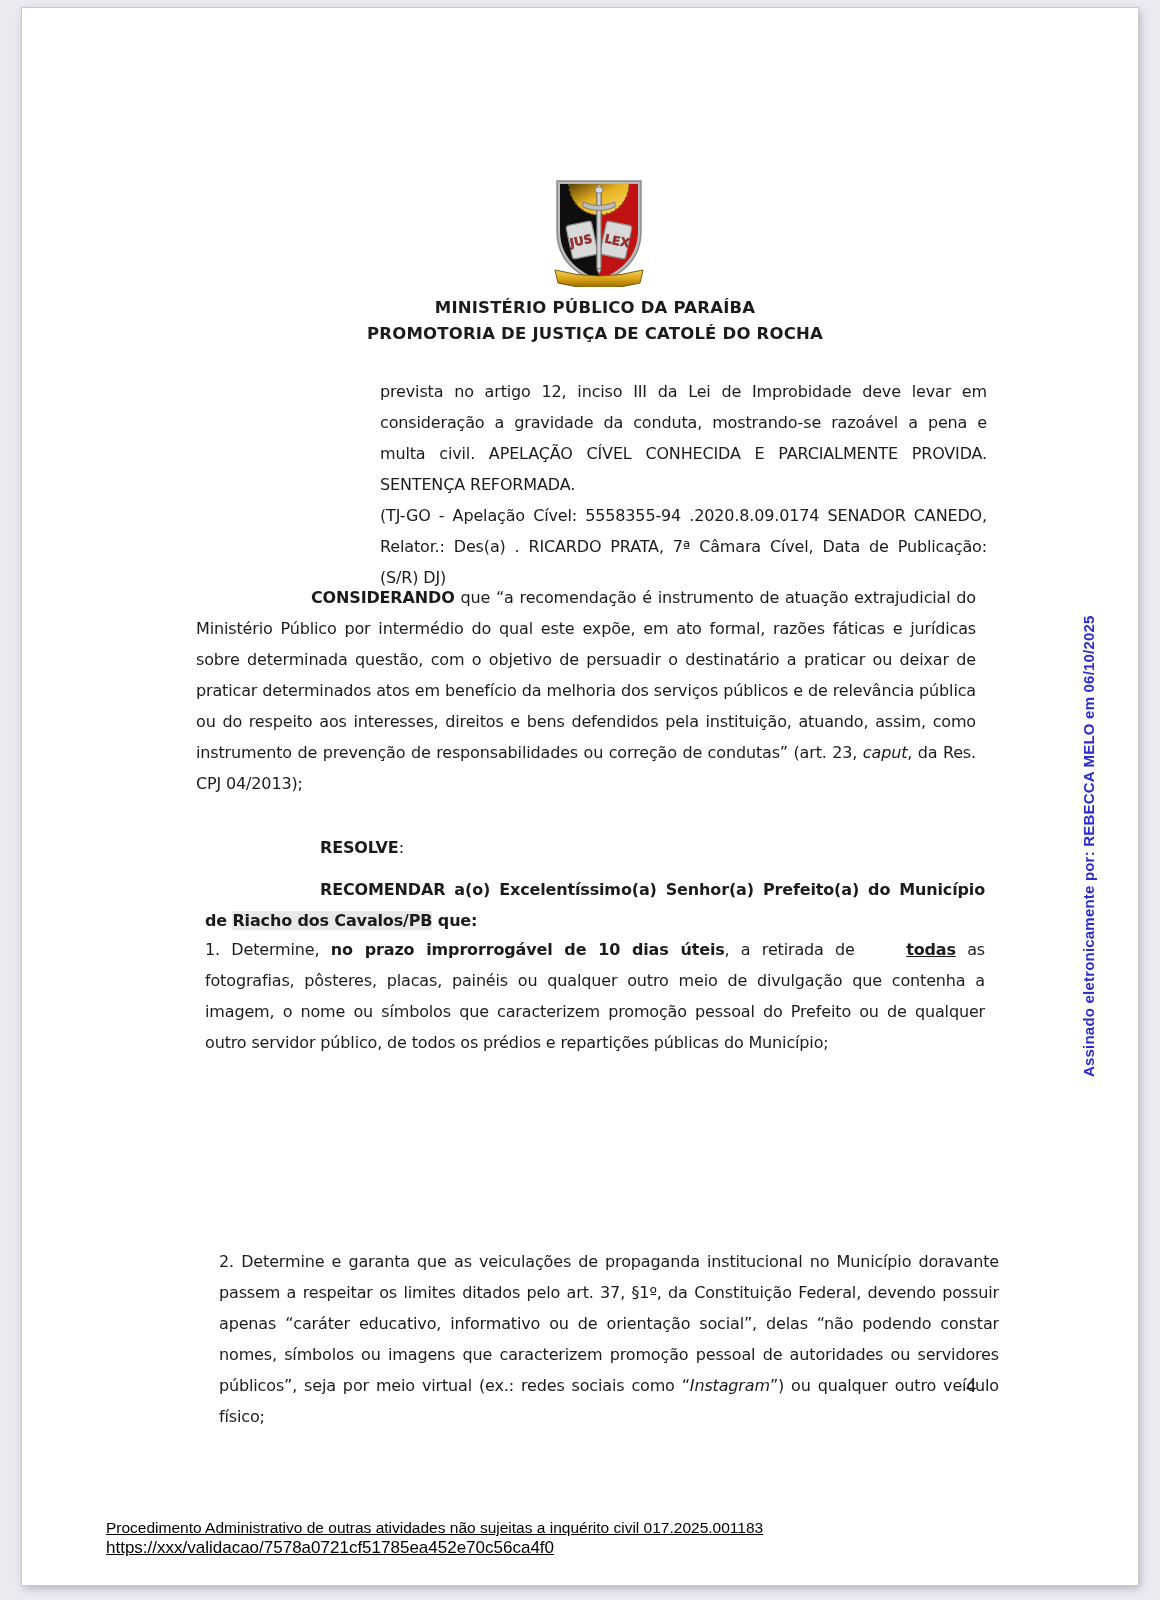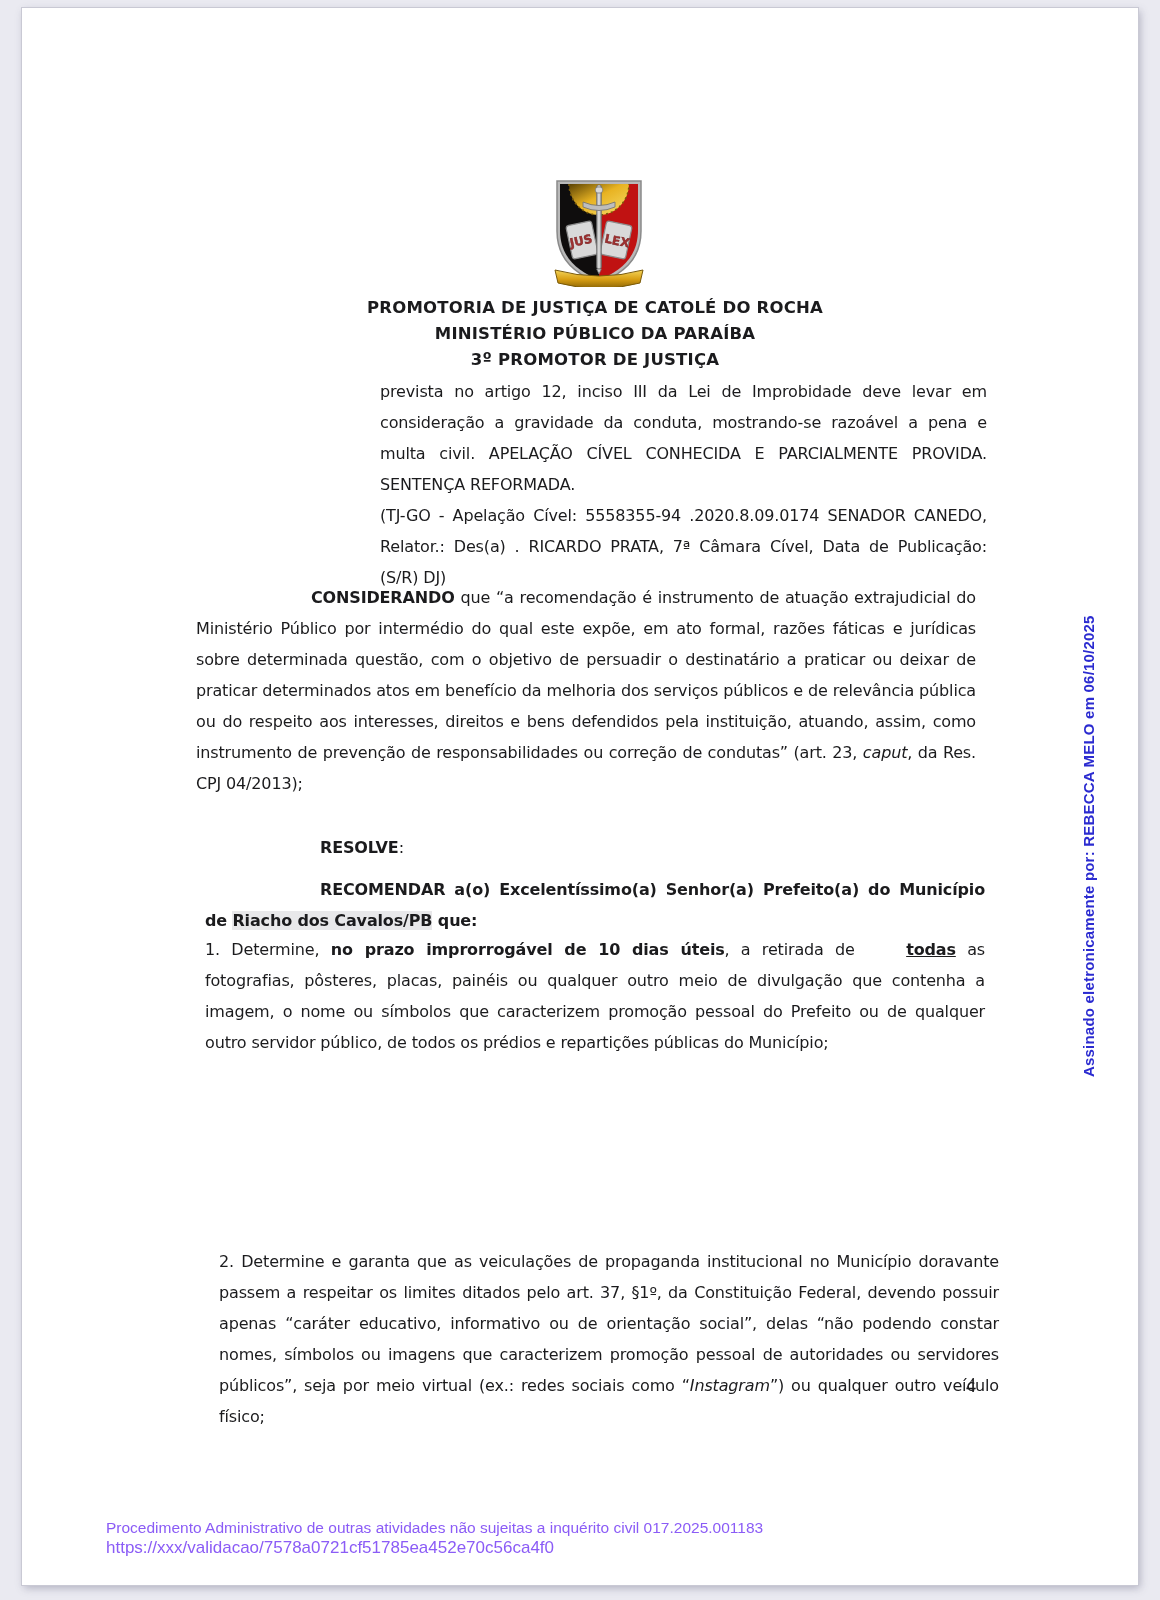--- a/index.html
+++ b/index.html
@@ -59,21 +59,22 @@
     white-space: nowrap;
     color: #2b2bd0;
     font-family: "Liberation Sans", sans-serif;
     font-size: 15px;
     font-weight: bold;
     letter-spacing: 0.2px;
   }
   .doc-footer {
     position: absolute; left: 84px; top: 1508px;
     font-family: "Liberation Sans", sans-serif;
-    color: #8b5cf6;
+    color: #000000;
+    text-decoration: underline;
   }
   .doc-footer .f-line { font-size: 15.5px; line-height: 23px; }
   .doc-footer .f-url  { font-size: 17px; line-height: 18px; }
 </style>
 </head>
 <body>
 
 <div class="page">
 
   <div class="crest-wrap">
@@ -123,23 +124,22 @@
         <path d="M47.6 94 L50 99 L52.4 94 Z" fill="#cfcfcf" stroke="#6f6f6f" stroke-width="0.7"></path>
         <path d="M34 27 q16 7 32 0 l0 5 q-16 7 -32 0 Z" fill="#bdbdbd" stroke="#6f6f6f" stroke-width="0.8"></path>
         <rect x="46.4" y="12" width="7.2" height="6" rx="2.5" fill="#d8d8d8" stroke="#6f6f6f" stroke-width="0.7"></rect>
       </g>
 
       <path d="M6 95 Q50 107 94 95 L91 108 Q50 119 9 108 Z" fill="url(#bannerGrad)" stroke="#7a5a08" stroke-width="1"></path>
     </svg>
   </div>
 
   <div class="doc-header">
+    <div>MINISTÉRIO PÚBLICO DA PARAÍBA</div>
     <div>PROMOTORIA DE JUSTIÇA DE CATOLÉ DO ROCHA</div>
-    <div>MINISTÉRIO PÚBLICO DA PARAÍBA</div>
-    <div>3º PROMOTOR DE JUSTIÇA</div>
   </div>
 
   <div class="quote-block body-text">
     <span>prevista no artigo 12, inciso III da Lei de Improbidade deve levar em consideração a gravidade da conduta, mostrando-se razoável a pena e multa civil. APELAÇÃO CÍVEL CONHECIDA E PARCIALMENTE PROVIDA. SENTENÇA REFORMADA.</span>
     <br>
     <span>(TJ-GO - Apelação Cível: 5558355-94 .2020.8.09.0174 SENADOR CANEDO, Relator.: Des(a) . RICARDO PRATA, 7ª Câmara Cível, Data de Publicação: (S/R) DJ)</span>
   </div>
 
   <p class="para-considerando body-text">
     <span class="bold">CONSIDERANDO</span><span> que “a recomendação é instrumento de atuação extrajudicial do Ministério Público por intermédio do qual este expõe, em ato formal, razões fáticas e jurídicas sobre determinada questão, com o objetivo de persuadir o destinatário a praticar ou deixar de praticar determinados atos em benefício da melhoria dos serviços públicos e de relevância pública ou do respeito aos interesses, direitos e bens defendidos pela instituição, atuando, assim, como instrumento de prevenção de responsabilidades ou correção de condutas” (art. 23, </span><span class="italic">caput</span><span>, da Res. CPJ 04/2013);</span>

